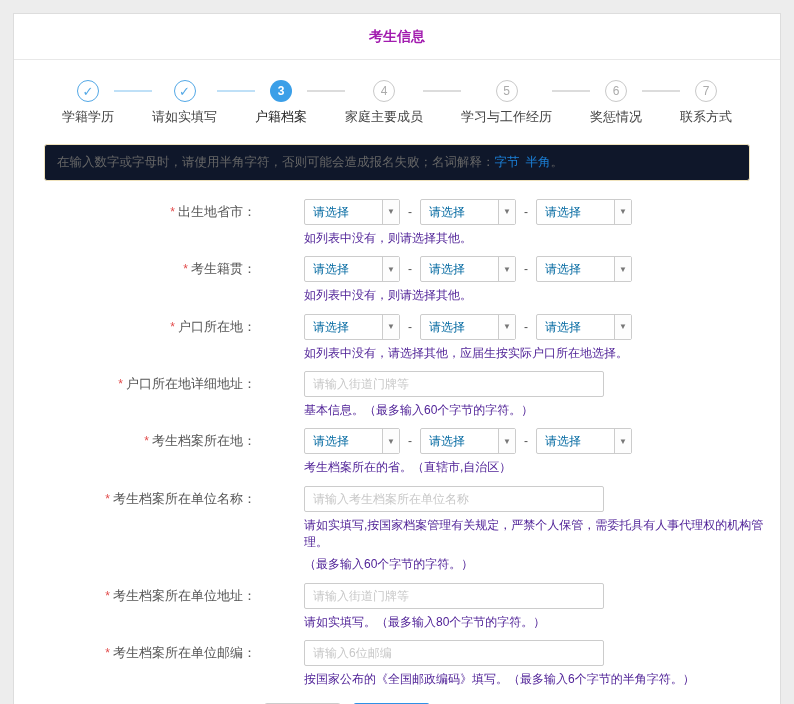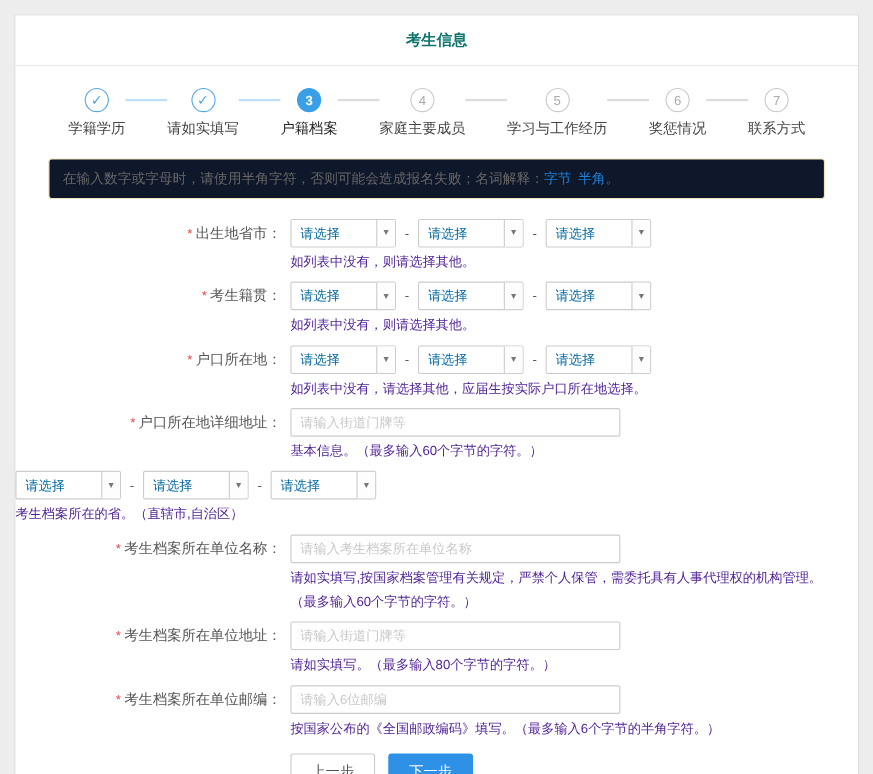--- a/index.html
+++ b/index.html
@@ -7,21 +7,21 @@
   .page { padding: 13px; }
   .card {
     background: #fff;
     border: 1px solid #ddd;
     min-height: 676px;
   }
   .card-header {
     text-align: center;
     font-size: 14px;
     font-weight: bold;
-    color: #0f766e;
+    color: #a21caf;
     padding: 14px 0 13px;
     border-bottom: 1px solid #e8e8e8;
   }
   
   .stepper {
     display: flex;
     align-items: flex-start;
     padding: 20px 48px 12px;
   }
   .step { display: flex; flex-direction: column; align-items: center; cursor: default; }
@@ -45,21 +45,21 @@
     border-radius: 3px;
     padding: 8px 12px;
     font-size: 12.5px;
     color: #666;
     line-height: 1.5;
   }
   .notice a { color: #1b80d8; text-decoration: none; cursor: pointer; }
   .notice a.second { margin-left: 6px; }
   
   .form { padding: 18px 0 6px; }
-  .row { display: flex; margin-bottom: 9px; }
+  .row { display: flex; margin-bottom: 9px; gap: 40px; }
   .row-label {
     width: 250px;
     text-align: right;
     font-size: 13px;
     color: #555;
     line-height: 26px;
     padding-right: 8px;
     white-space: nowrap;
   }
   .req { color: #e24c4c; margin-right: 3px; font-size: 12px; }
@@ -246,20 +246,21 @@
         <div class="row-label"><span class="req">*</span><span>户口所在地详细地址：</span></div>
         <div class="row-content">
           <div class="controls">
             <input type="text" placeholder="请输入街道门牌等" style="">
           </div>
           <div class="hint">基本信息。（最多输入60个字节的字符。）</div>
         </div>
       </div>
 
       <div class="row">
+        <div class="row-label"><span class="req">*</span><span>考生档案所在地：</span></div>
         <div class="row-content">
           <div class="controls">
             <span class="sel">
               <select><option>请选择</option></select>
               <span class="arrow">▼</span>
             </span>
             <span class="dash">-</span>
             <span class="sel">
               <select><option>请选择</option></select>
               <span class="arrow">▼</span>

